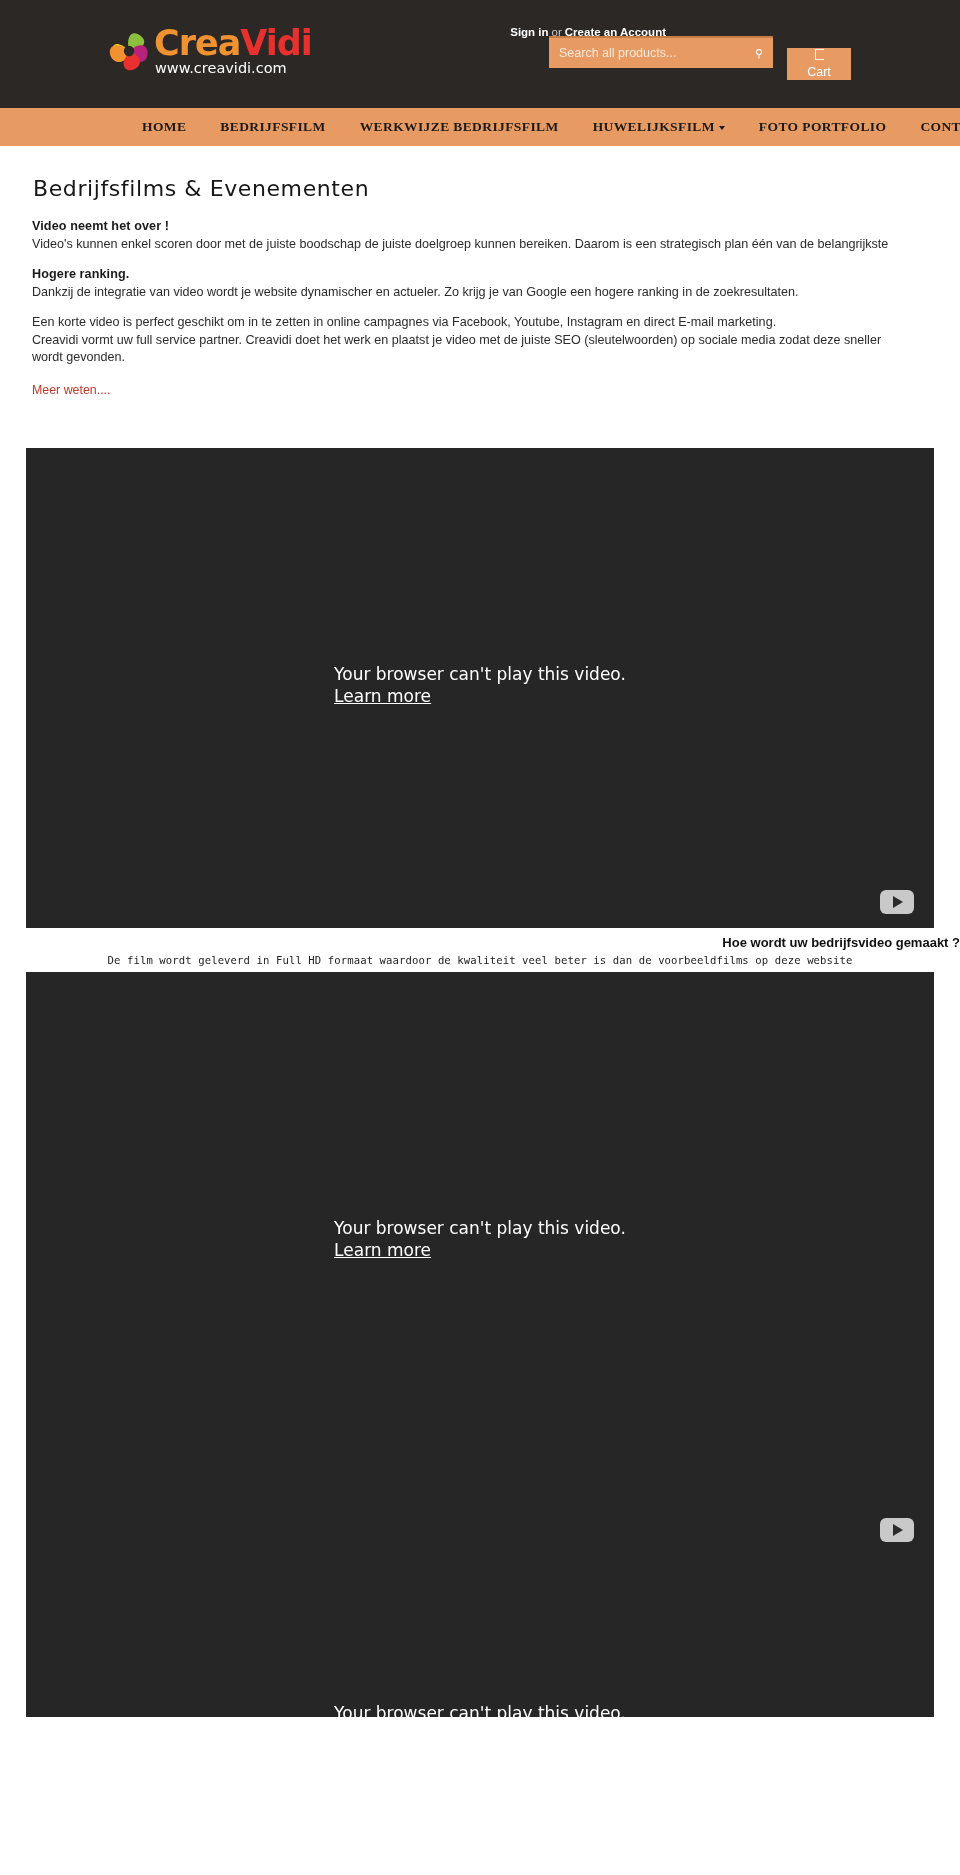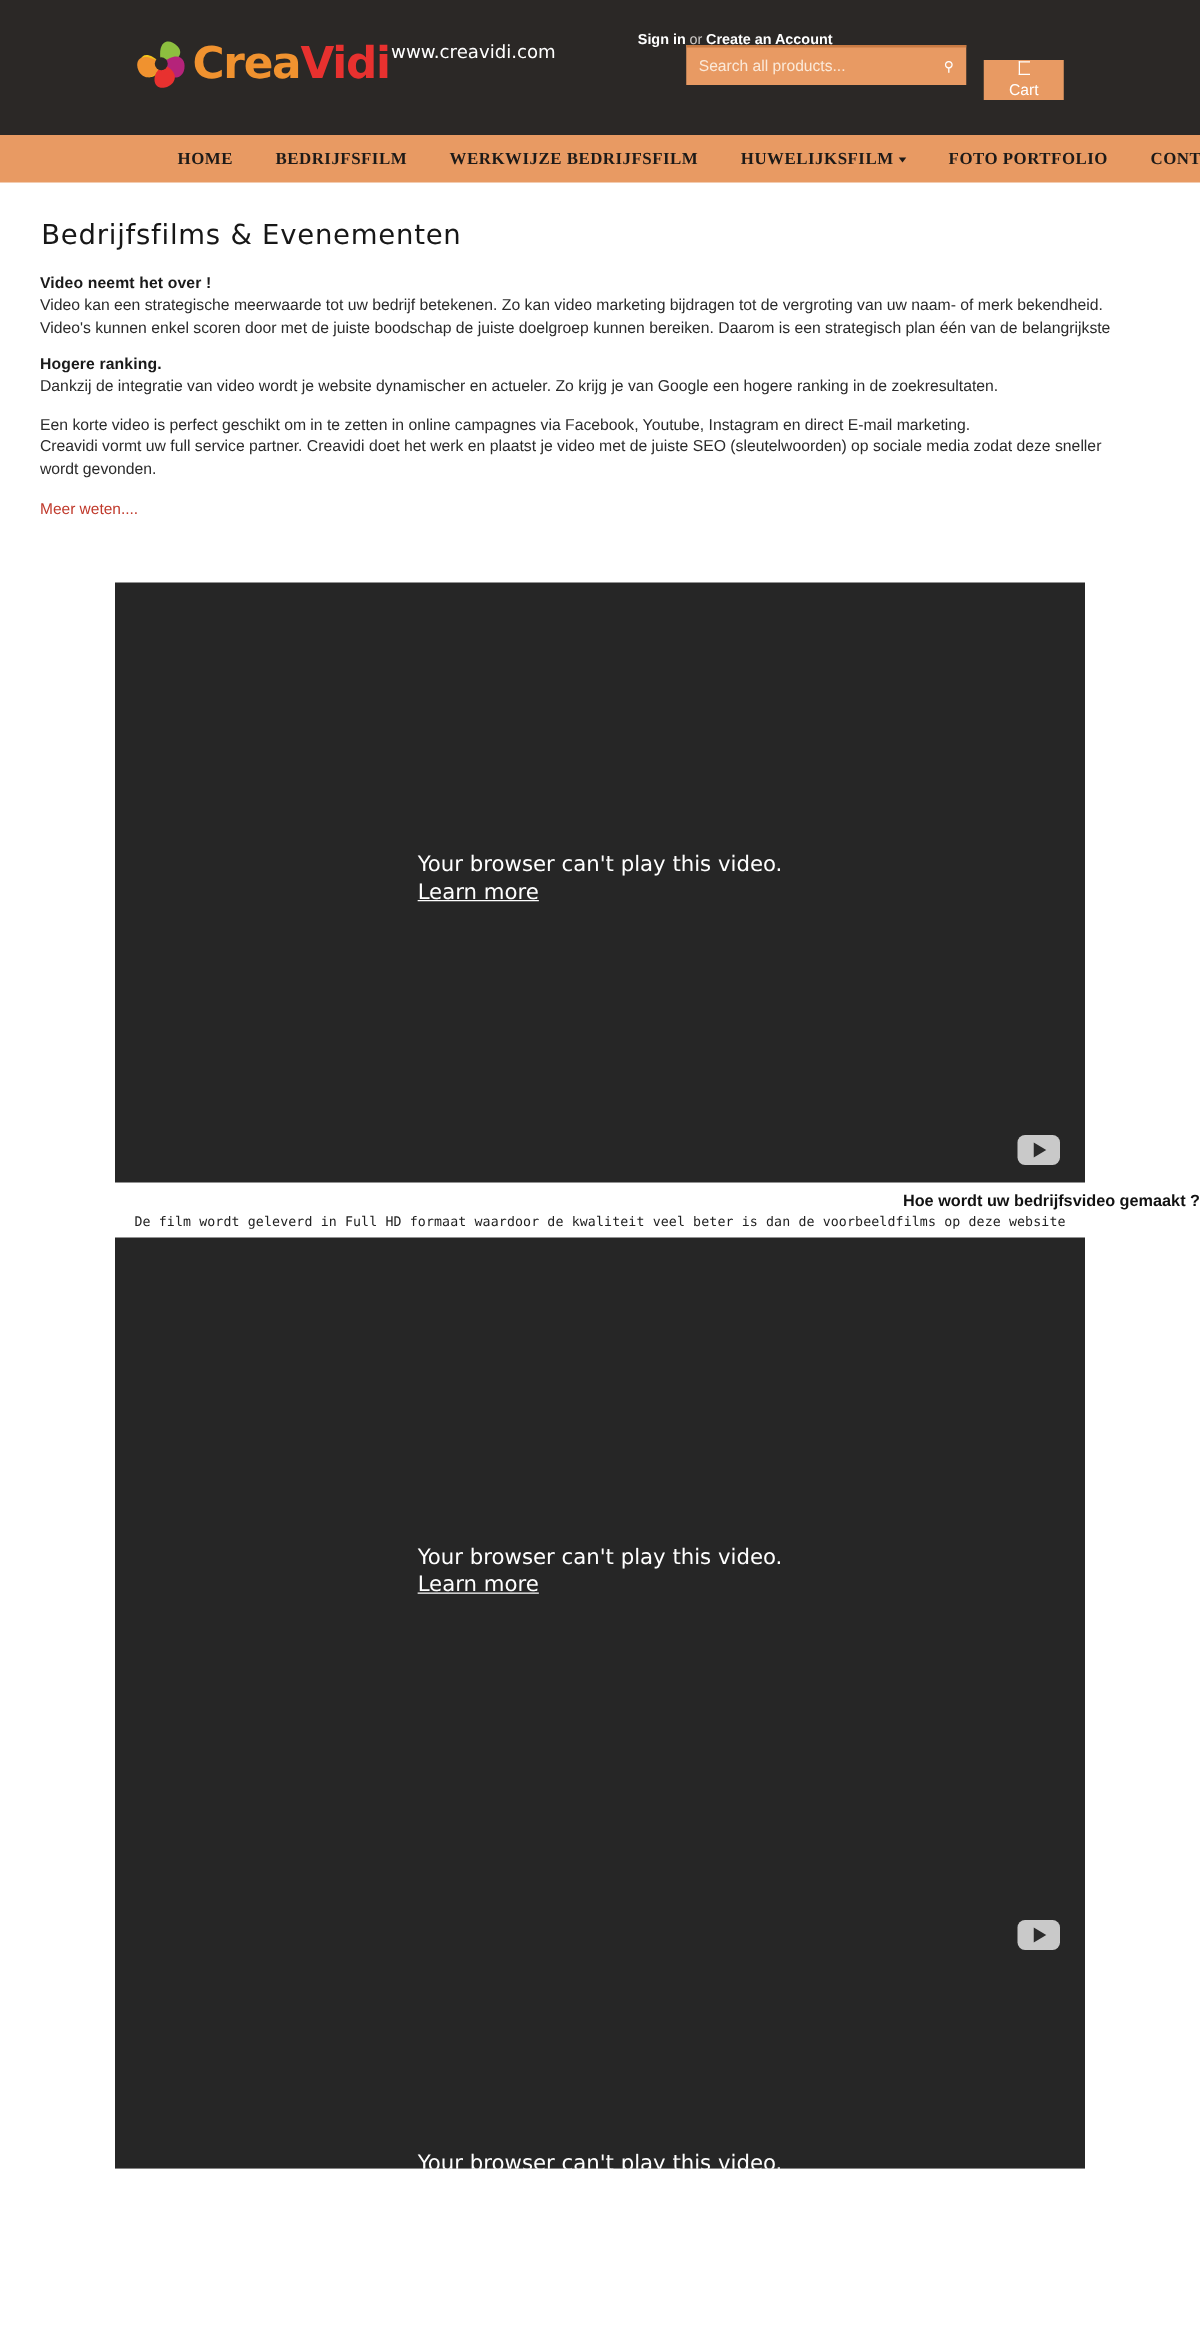--- a/index.html
+++ b/index.html
@@ -27,21 +27,21 @@
     cursor: pointer;
   }
   .logo-mark {
     width: 50px; height: 50px;
     position: relative;
     flex: none;
     margin-right: 2px;
   }
   .logo-text-block {
     display: flex;
-    flex-direction: row;
+    flex-direction: column;
     line-height: 1;
     margin-left: -2px;
   }
   .logo-word {
     font-family: "DejaVu Sans", sans-serif;
     font-size: 35px;
     font-weight: bold;
     letter-spacing: -1px;
     line-height: 34px;
   }
@@ -205,21 +205,21 @@
     color: #c0392b;
     text-decoration: none;
     margin-top: 1px;
   }
 
   
   .video-wrap {
     background: #262626;
     position: relative;
     margin: 0 auto;
-    width: 776px;
+    width: 908px;
   }
   .video-1 { height: 480px; margin-top: 50px; }
   .video-2 { height: 745px; margin-top: 0px; }
 
   .vid-msg {
     position: absolute;
     left: 50%;
     transform: translateX(-50%);
     text-align: left;
     color: #ffffff;
@@ -337,21 +337,20 @@
         <span>CONTACT</span>
       </a>
     </div>
 </nav>
 
 <div class="content">
   <h1 class="page-title">Bedrijfsfilms  &amp;  Evenementen</h1>
   <div id="lead-blocks">
       <div class="lead-block">
         <div class="lead-head">Video neemt het over !</div>
-        <p class="lead-line">Video kan een strategische meerwaarde tot uw bedrijf betekenen. Zo kan video marketing bijdragen tot de vergroting van uw naam- of merk bekendheid.</p>
         <p class="lead-line">Video's kunnen enkel scoren door met de juiste boodschap de juiste doelgroep kunnen bereiken. Daarom is een strategisch plan één van de belangrijkste</p>
       </div>
       <div class="lead-block">
         <div class="lead-head">Hogere ranking.</div>
         <p class="lead-line">Dankzij de integratie van video wordt je website dynamischer en actueler. Zo krijg je van Google een hogere ranking in de zoekresultaten.</p>
       </div>
       <div class="lead-block">
         <p class="lead-line">Een korte video is perfect geschikt om in te zetten in online campagnes via Facebook, Youtube, Instagram en direct E-mail marketing.</p>
         <p class="lead-line">Creavidi vormt uw full service partner. Creavidi doet het werk en plaatst je video met de juiste SEO (sleutelwoorden) op sociale media zodat deze sneller</p>
         <p class="lead-line">wordt gevonden.</p>

